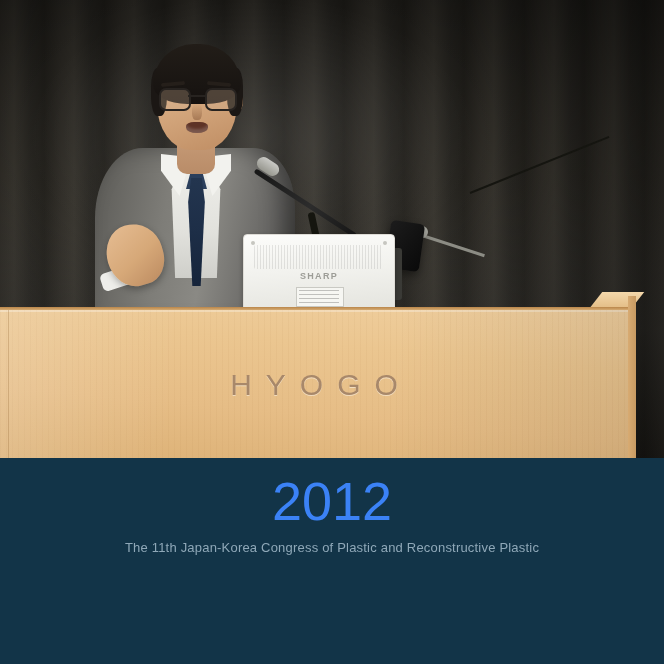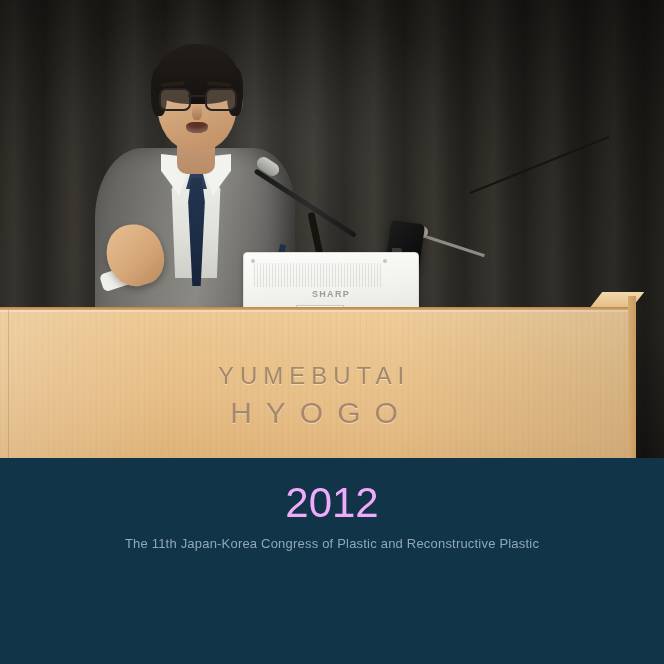--- a/index.html
+++ b/index.html
@@ -277,27 +277,26 @@
     left: 470px; top: 192px;
     width: 150px; height: 2px;
     background: #151510;
     transform: rotate(-22deg);
     transform-origin: left center;
   }
 
   
   .monitor {
     position: absolute;
-    left: 243px; top: 252px;
+    left: 243px; top: 234px;
     width: 150px; height: 78px;
     background: linear-gradient(175deg, #fcfcfa 0%, #f2f2ee 45%, #e3e3dd 100%);
     border: 1px solid #dedcd6;
     border-radius: 4px 4px 2px 2px;
     box-shadow: 0 2px 5px rgba(0,0,0,0.25);
-    padding-left: 24px;
   }
   .monitor-vents {
     position: absolute;
     left: 10px; top: 10px;
     width: 128px; height: 24px;
     background: repeating-linear-gradient(90deg,
       rgba(0,0,0,0.09) 0px, rgba(0,0,0,0.09) 1px,
       rgba(255,255,255,0) 1px, rgba(255,255,255,0) 3px);
     border-radius: 2px;
   }
@@ -419,25 +418,25 @@
     width: 664px;
     height: 206px;
     background: #123448;
   }
   .banner-inner {
     position: absolute;
     left: 0; right: 0; top: 0;
     text-align: center;
   }
   .year {
-    margin-top: 24px;
-    font-size: 42px;
+    margin-top: 16px;
+    font-size: 54px;
     font-weight: 400;
     letter-spacing: 0px;
-    color: #f0abfc;
+    color: #3b82f6;
     line-height: 1;
   }
   .title-ko {
     margin-top: 16px;
     font-size: 35px;
     font-weight: 400;
     letter-spacing: 1px;
     color: #d6e4ec;
     line-height: 1.15;
   }
@@ -509,21 +508,20 @@
       </div>
     </div>
 
     <div class="podium-side-top"></div>
     <div class="podium-side"></div>
     <div class="podium-top-edge"></div>
     <div class="podium-front"></div>
     <div class="podium-shadow"></div>
     <div class="podium-seam"></div>
     <div class="podium-text">
-      <div class="line1">YUMEBUTAI</div>
       <div class="line2">HYOGO</div>
     </div>
 
   </div>
 
   <div class="banner">
     <div class="banner-inner">
       <div class="year">2012</div>
       <div class="subtitle-en">The 11th Japan-Korea Congress of Plastic and Reconstructive Plastic</div>
     </div>

